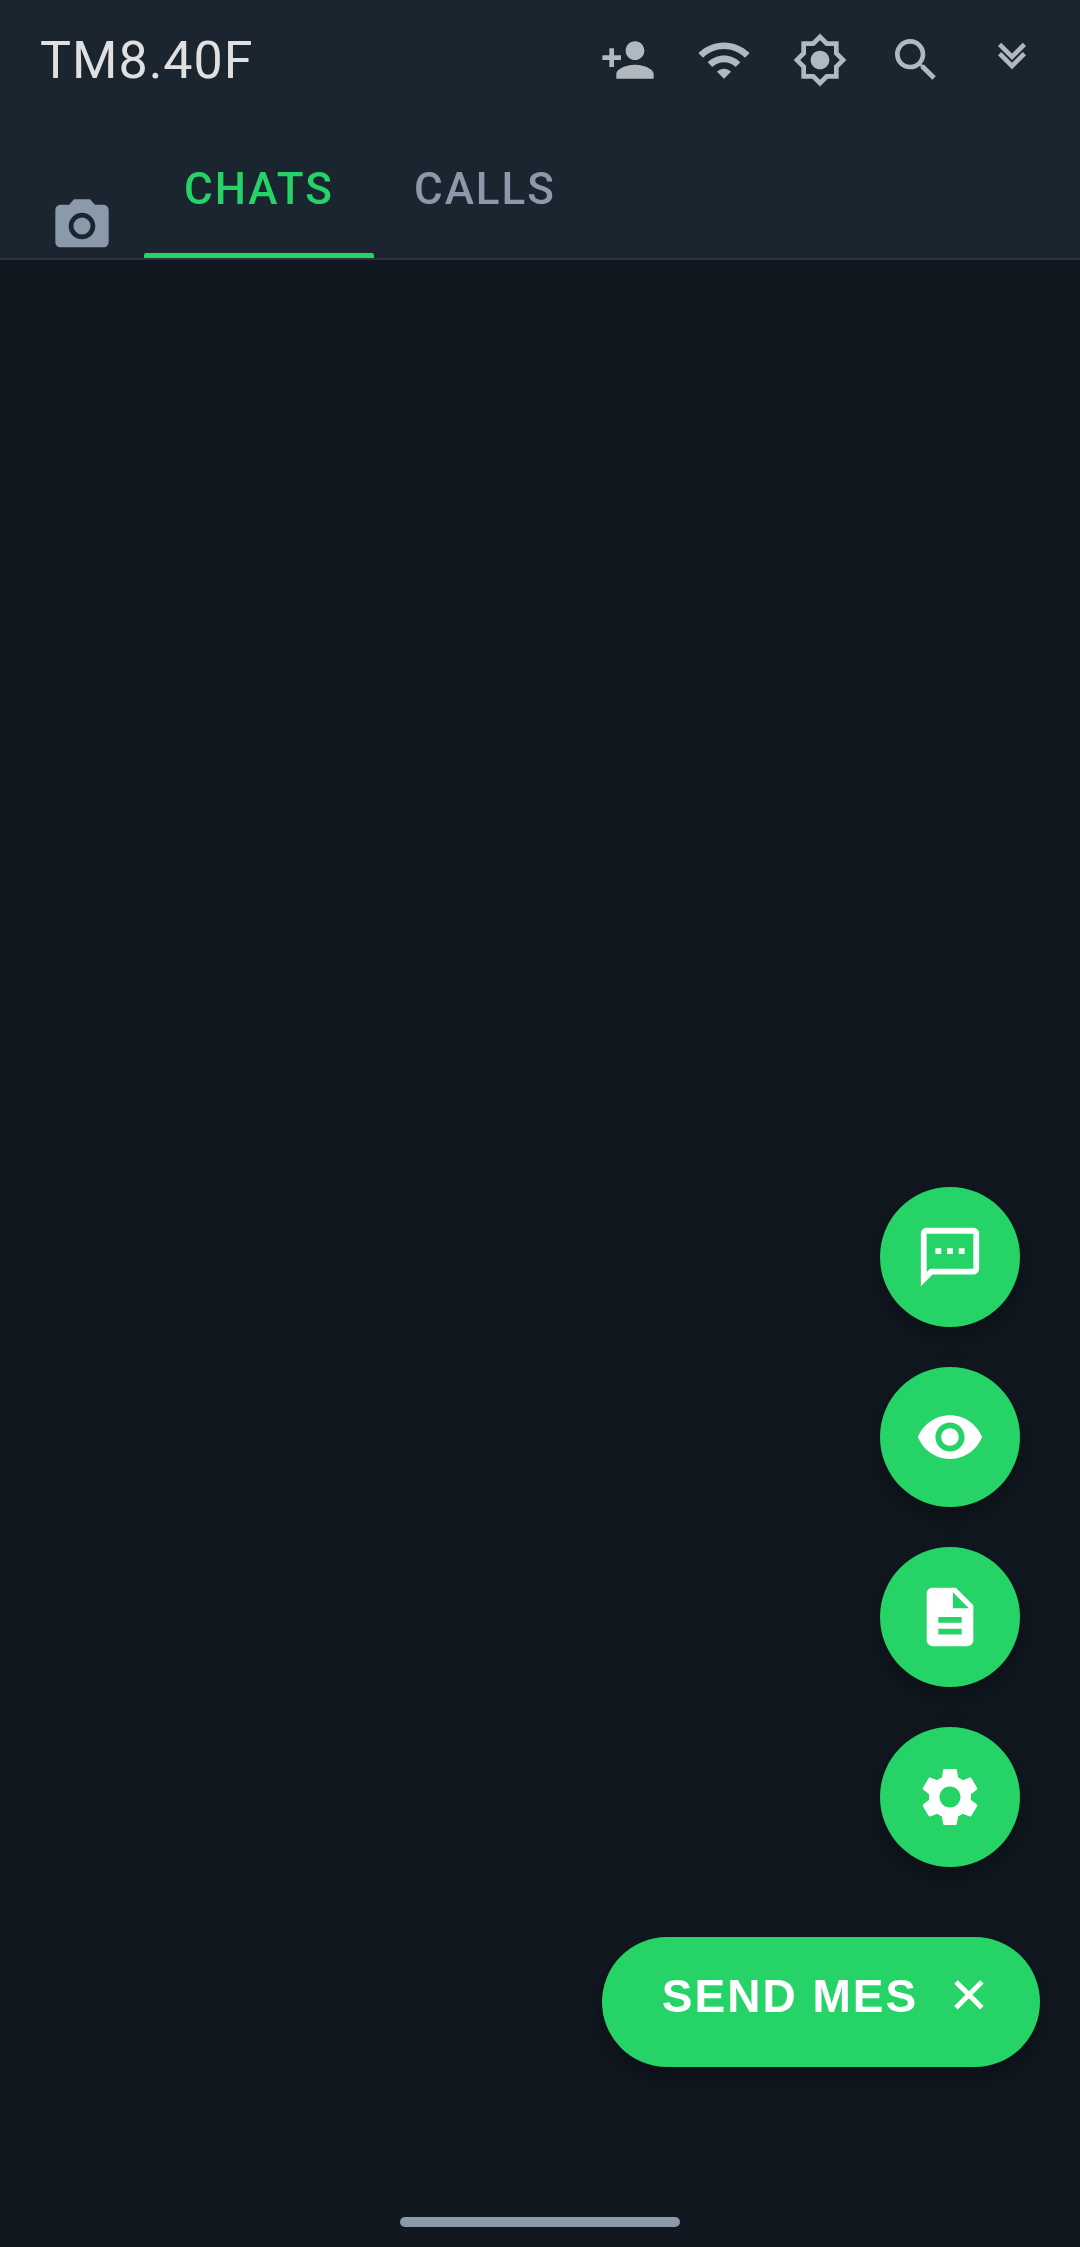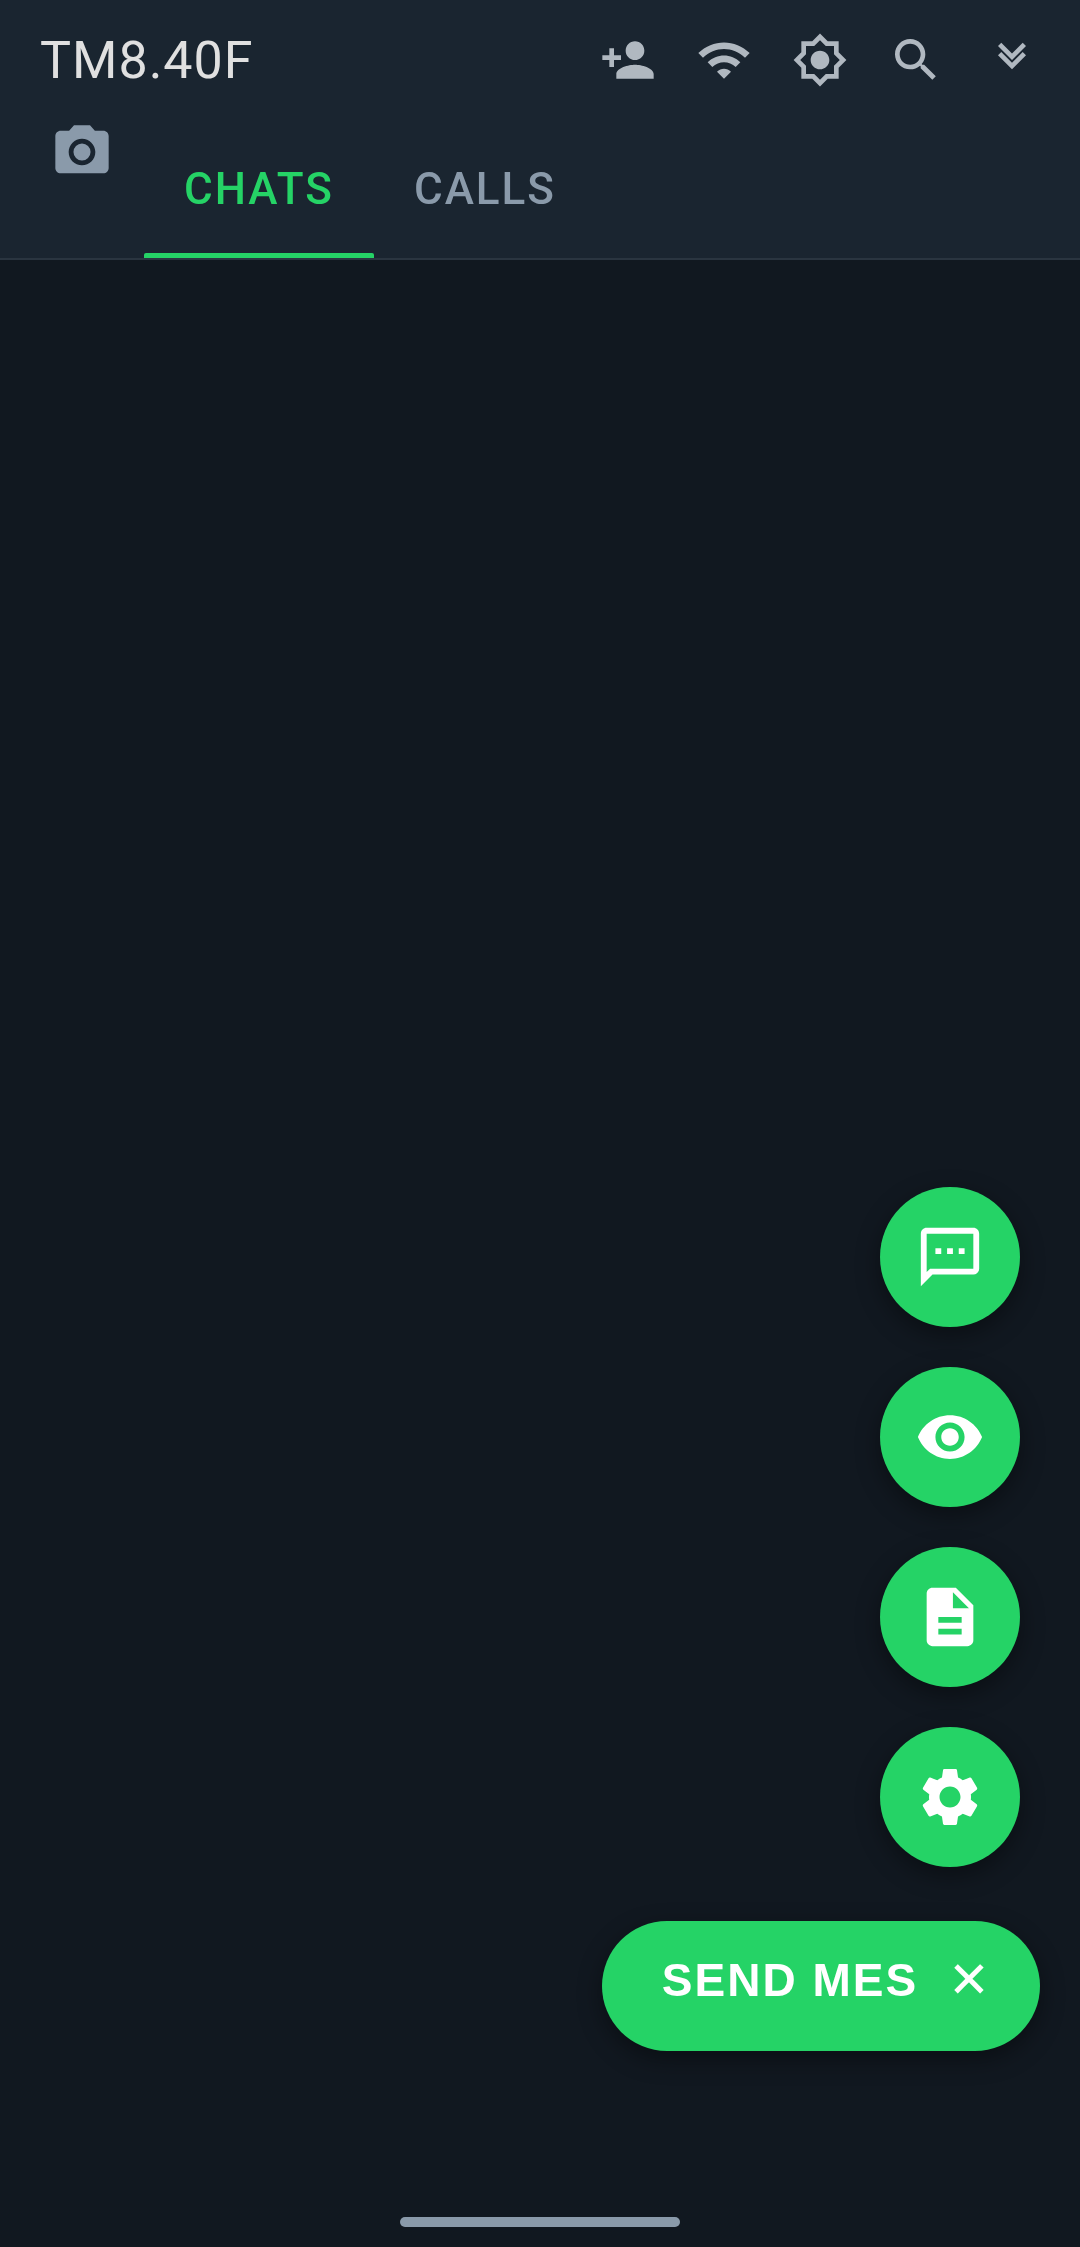--- a/index.html
+++ b/index.html
@@ -55,21 +55,21 @@
       align-items: center;
       justify-content: center;
     }
 
     
     .nav-bar {
       width: 100%;
       height: 140px;
       background-color: #1a2530;
       display: flex;
-      align-items: flex-start;
+      align-items: flex-end;
       padding: 0 20px;
       border-bottom: 2px solid #2a3540;
     }
 
     .nav-camera {
       color: #8a9aaa;
       font-size: 56px;
       padding: 0 30px;
       display: flex;
       align-items: center;
@@ -151,21 +151,21 @@
       cursor: pointer;
       box-shadow: 0 8px 24px rgba(0,0,0,0.4);
       border: none;
       color: white;
       font-size: 60px;
     }
 
     
     .send-message-btn {
       position: absolute;
-      bottom: 116px;
+      bottom: 100px;
       right: 40px;
       background-color: #25d366;
       border-radius: 80px;
       display: flex;
       align-items: center;
       padding: 0 50px 12px 60px;
       height: 130px;
       cursor: pointer;
       box-shadow: 0 8px 24px rgba(0,0,0,0.4);
       border: none;

